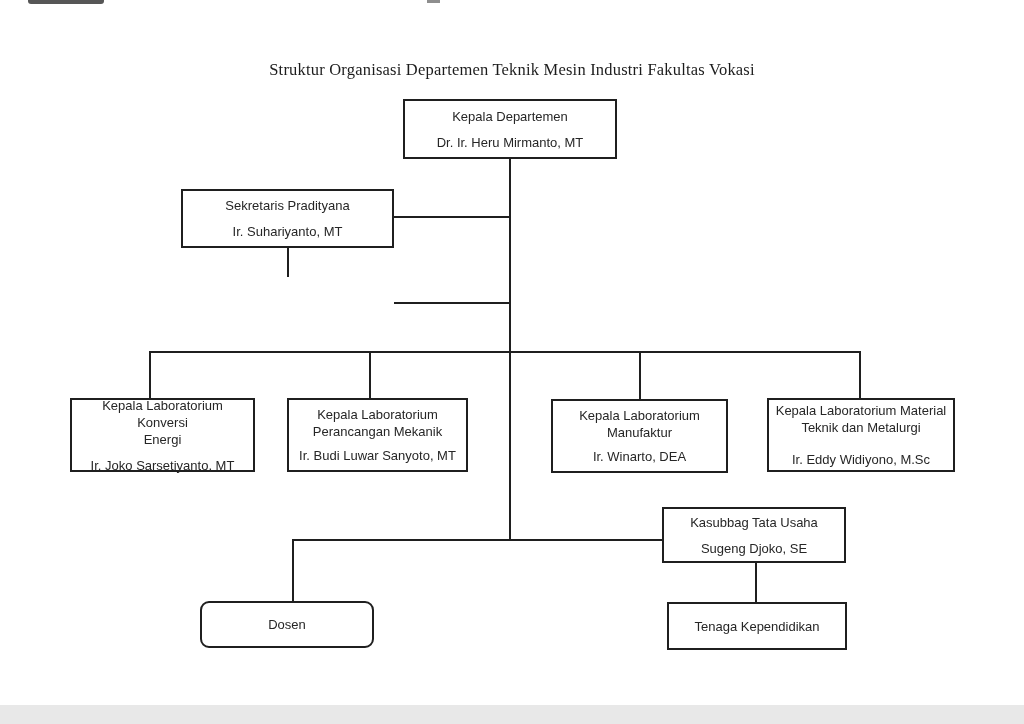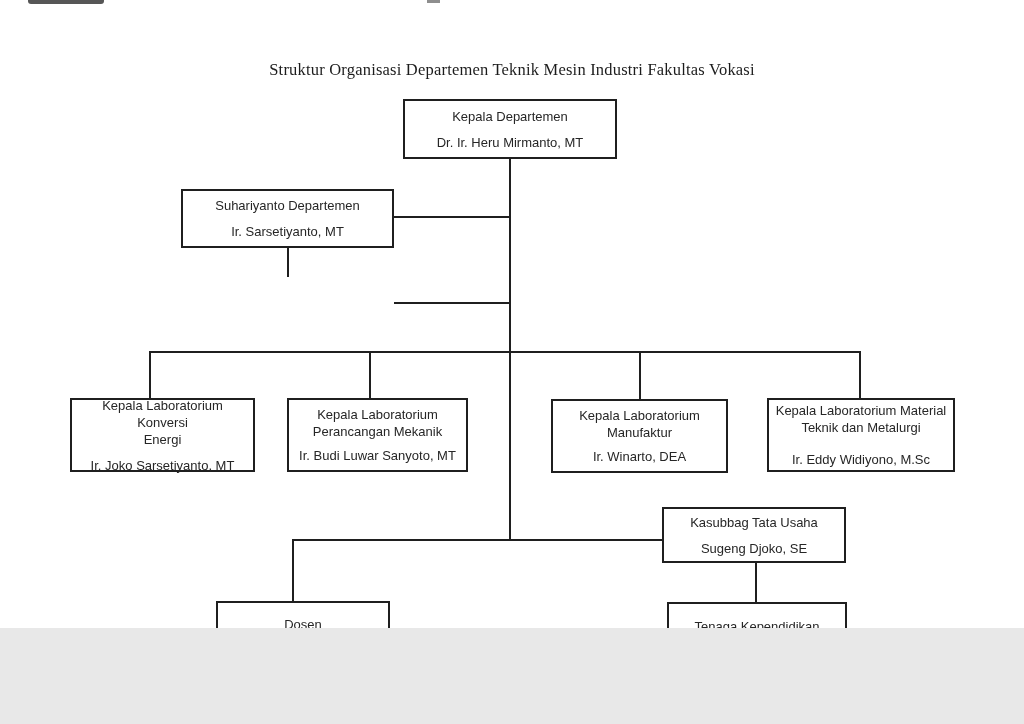--- a/index.html
+++ b/index.html
@@ -1,19 +1,19 @@
 <!DOCTYPE html>
 <html><head>
 <meta charset="utf-8">
 <style>
   html, body { margin: 0; padding: 0; background: #e8e8e8; }
   #canvas {
     position: relative;
     width: 1024px;
-    height: 628px;
+    height: 705px;
     background: #ffffff;
     overflow: hidden;
     font-family: "Liberation Sans", sans-serif;
     color: #262626;
   }
   #chart-title {
     position: absolute;
     left: 0; top: 60px;
     width: 1024px;
     text-align: center;
@@ -44,21 +44,21 @@
   }
   
   #box-kepala-departemen   { left: 403px; top:  99px; width: 214px; height: 60px; }
   #box-sekretaris          { left: 181px; top: 189px; width: 213px; height: 59px; }
   #box-kaprodi             { left: 181px; top: 277px; width: 213px; height: 58px; }
   #box-lab-konversi        { left:  70px; top: 398px; width: 185px; height: 74px; }
   #box-lab-perancangan     { left: 287px; top: 398px; width: 181px; height: 74px; gap: 7px; }
   #box-lab-manufaktur      { left: 551px; top: 399px; width: 177px; height: 74px; gap: 7px; }
   #box-lab-material        { left: 767px; top: 398px; width: 188px; height: 74px; gap: 15px; }
   #box-kasubbag            { left: 662px; top: 507px; width: 184px; height: 56px; }
-  #box-dosen               { left: 216px; top: 601px; width: 174px; height: 47px; }
+  #box-dosen               { left: 200px; top: 601px; width: 174px; height: 47px; border-radius: 9px; }
   #box-tendik              { left: 667px; top: 602px; width: 180px; height: 48px; }
   
   #line-trunk              { left: 509px; top: 159px; width: 2px;   height: 381px; }
   #line-sekretaris-branch  { left: 394px; top: 216px; width: 116px; height: 2px; }
   #line-kaprodi-branch     { left: 394px; top: 302px; width: 116px; height: 2px; }
   #line-sekretaris-kaprodi { left: 287px; top: 248px; width: 2px;   height: 29px; }
   #line-lab-header         { left: 149px; top: 351px; width: 712px; height: 2px; }
   #line-lab-drop-1         { left: 149px; top: 351px; width: 2px;   height: 47px; }
   #line-lab-drop-2         { left: 369px; top: 351px; width: 2px;   height: 48px; }
   #line-lab-drop-3         { left: 639px; top: 351px; width: 2px;   height: 49px; }
@@ -91,22 +91,22 @@
   <div class="line" id="line-bottom-header"></div>
   <div class="line" id="line-dosen-drop"></div>
   <div class="line" id="line-tendik-drop"></div>
 
   <div class="node" id="box-kepala-departemen">
     <span class="role">Kepala Departemen</span>
     <span class="name">Dr. Ir. Heru Mirmanto, MT</span>
   </div>
 
   <div class="node" id="box-sekretaris">
-    <span class="role">Suhariyanto Departemen</span>
-    <span class="name">Ir. Sarsetiyanto, MT</span>
+    <span class="role">Sekretaris Pradityana</span>
+    <span class="name">Ir. Suhariyanto, MT</span>
   </div>
 
 
   <div class="node" id="box-lab-konversi">
     <span class="role">Kepala Laboratorium Konversi
 Energi</span>
     <span class="name">Ir. Joko Sarsetiyanto, MT</span>
   </div>
 
   <div class="node" id="box-lab-perancangan">

